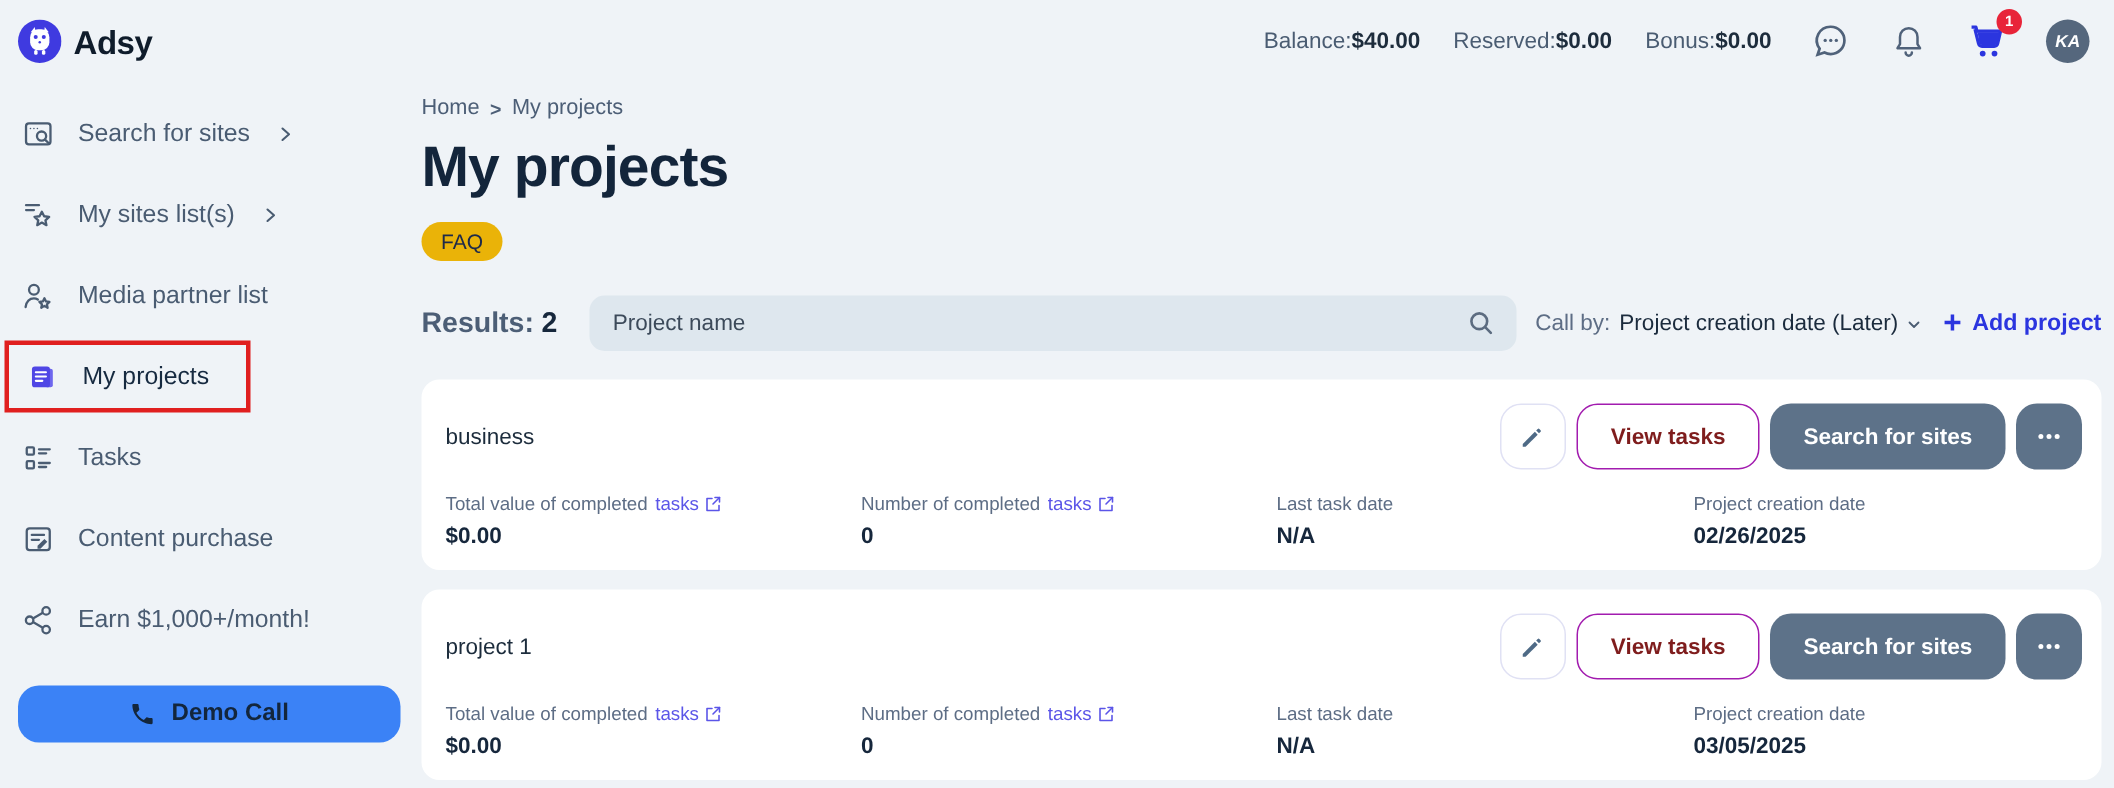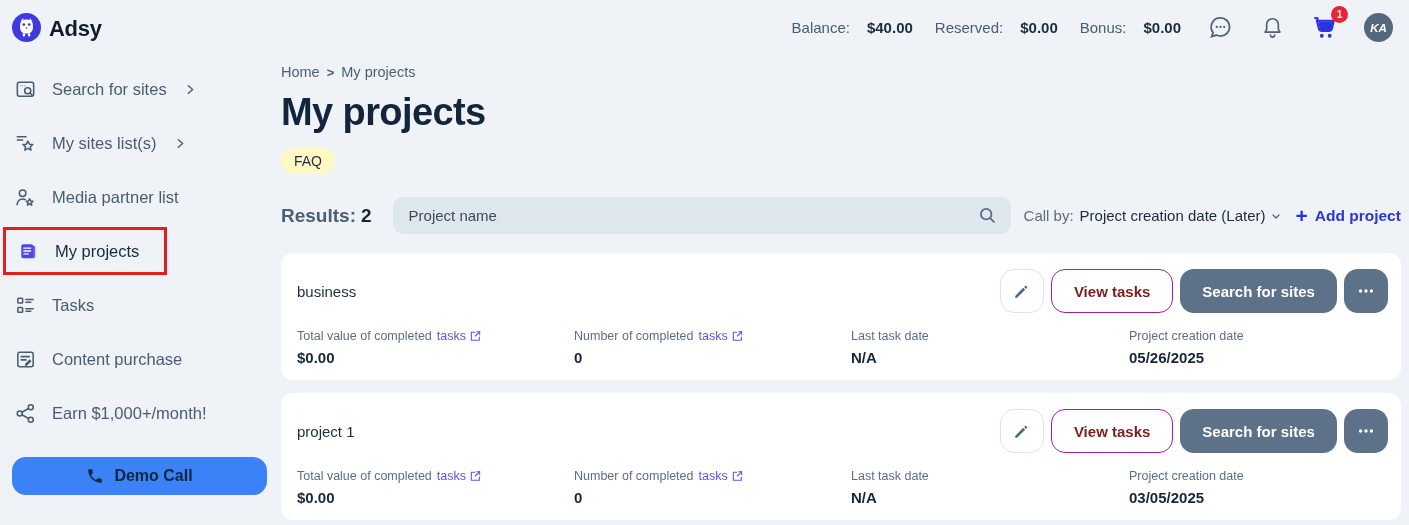--- a/index.html
+++ b/index.html
@@ -14,21 +14,21 @@
 
   
   header {
     height:55px; display:flex; align-items:center; justify-content:space-between;
     padding:0 16px 0 12px;
   }
   .brand { display:flex; align-items:flex-end; gap:8px; }
   .brand-name { font-size:22px; font-weight:800; color:#0f1c2b; letter-spacing:-0.3px; }
   .header-right { display:flex; align-items:center; gap:26px; }
   .balances { display:flex; align-items:center; gap:22px; font-size:15px; }
-  .bal { display:flex; gap:17px; white-space:nowrap; }
+  .bal { display:flex; gap:0; white-space:nowrap; }
   .bal-label { color:#4a5c72; }
   .bal-value { color:#1d2c3c; font-weight:700; }
   .hicon { background:none; border:0; cursor:pointer; position:relative; padding:0; }
   .cart-badge {
     position:absolute; top:-8px; right:-10px; min-width:17px; height:17px;
     background:#e82439; color:#fff; font-size:10px; font-weight:700;
     border-radius:50%; display:flex; align-items:center; justify-content:center;
     font-family:"Liberation Sans", sans-serif;
   }
   .avatar {
@@ -57,21 +57,21 @@
     font-family:"Liberation Sans", sans-serif;
   }
 
   
   main { flex:1; padding:9px 19px 0 1px; }
   .breadcrumb { display:flex; align-items:center; gap:7px; font-size:14.5px; color:#4c5e76; }
   .breadcrumb .sep { font-weight:700; font-size:13px; }
   .breadcrumb a { color:#4c5e76; text-decoration:none; cursor:pointer; }
   h1 { font-size:38px; font-weight:800; color:#13253b; letter-spacing:-0.6px; margin:11px 0 14px; }
   .faq-badge {
-    display:inline-block; padding:5px 13px; border-radius:15px; background:#fef9c3;
+    display:inline-block; padding:5px 13px; border-radius:15px; background:#eab308;
     color:#1e2a4a; font-size:14px; cursor:pointer; margin-bottom:23px;
   }
 
   .toolbar { display:flex; align-items:center; margin-bottom:19px; }
   .results { font-size:19px; font-weight:700; color:#4c5e76; white-space:nowrap; }
   .results .count { color:#16273c; margin-left:5px; }
   .search-wrap { position:relative; width:618px; margin-left:21px; }
   .search-wrap input {
     width:100%; height:37px; background:#dee7ee; border:0; border-radius:10px;
     padding:0 42px 0 16px; font-size:15px; color:#2c3a49; outline:none;
@@ -386,21 +386,21 @@
         <div class="stat">
           <div class="stat-label">
               <span>Last task date</span>
             </div>
           <div class="stat-value">N/A</div>
         </div>
         <div class="stat">
           <div class="stat-label">
               <span>Project creation date</span>
             </div>
-          <div class="stat-value">05/26/2025</div>
+          <div class="stat-value">02/26/2025</div>
         </div>
       </div>
     </section>
 
     
     <section class="card">
       <span class="card-name">project 1</span>
       <div class="card-actions">
         <button class="icon-btn">
           <span>

